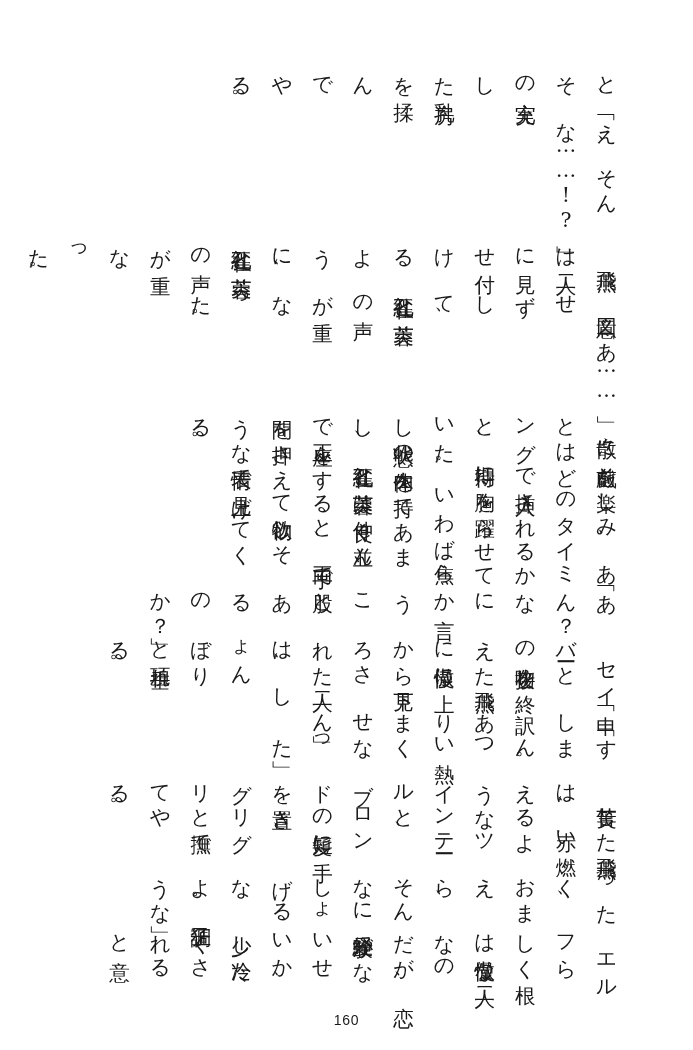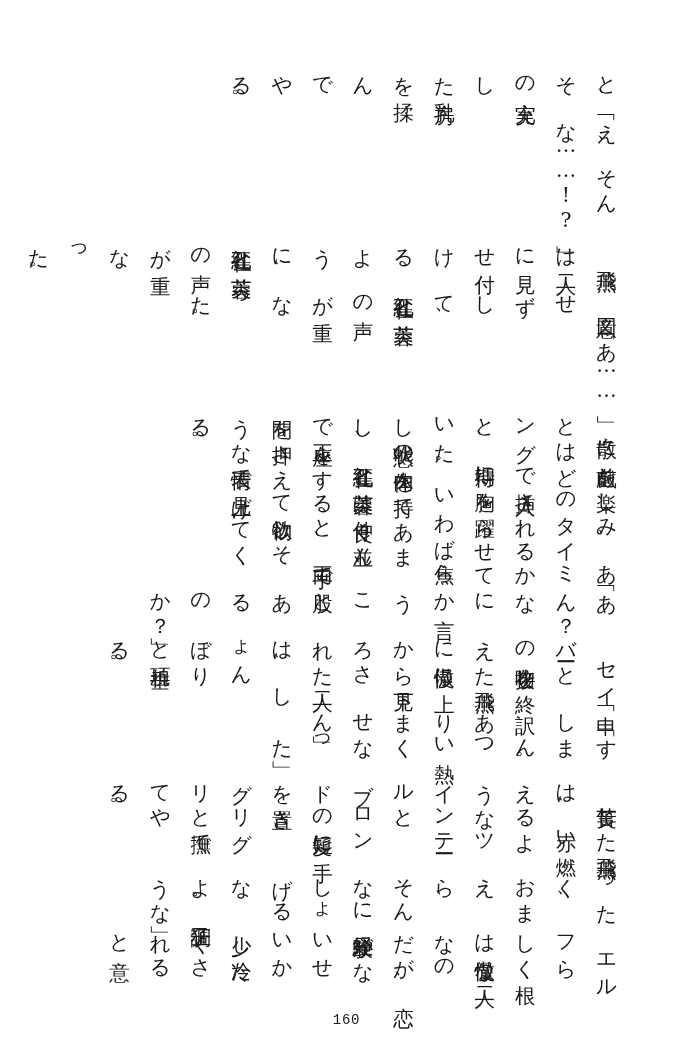--- a/index.html
+++ b/index.html
@@ -54,21 +54,21 @@
   .para.dialog {
     text-indent: 0;
   }
 
   #page-number {
     position: absolute;
     bottom: 22px;
     left: 0;
     right: 0;
     text-align: center;
-    font-family: Liberation Mono, monospace;
+    font-family: Liberation Sans, sans-serif;
     font-size: 14px;
     color: #1a1a1a;
     letter-spacing: 0.05em;
   }
 </style>
 </head>
 <body>
 
 <div id="page">
 

